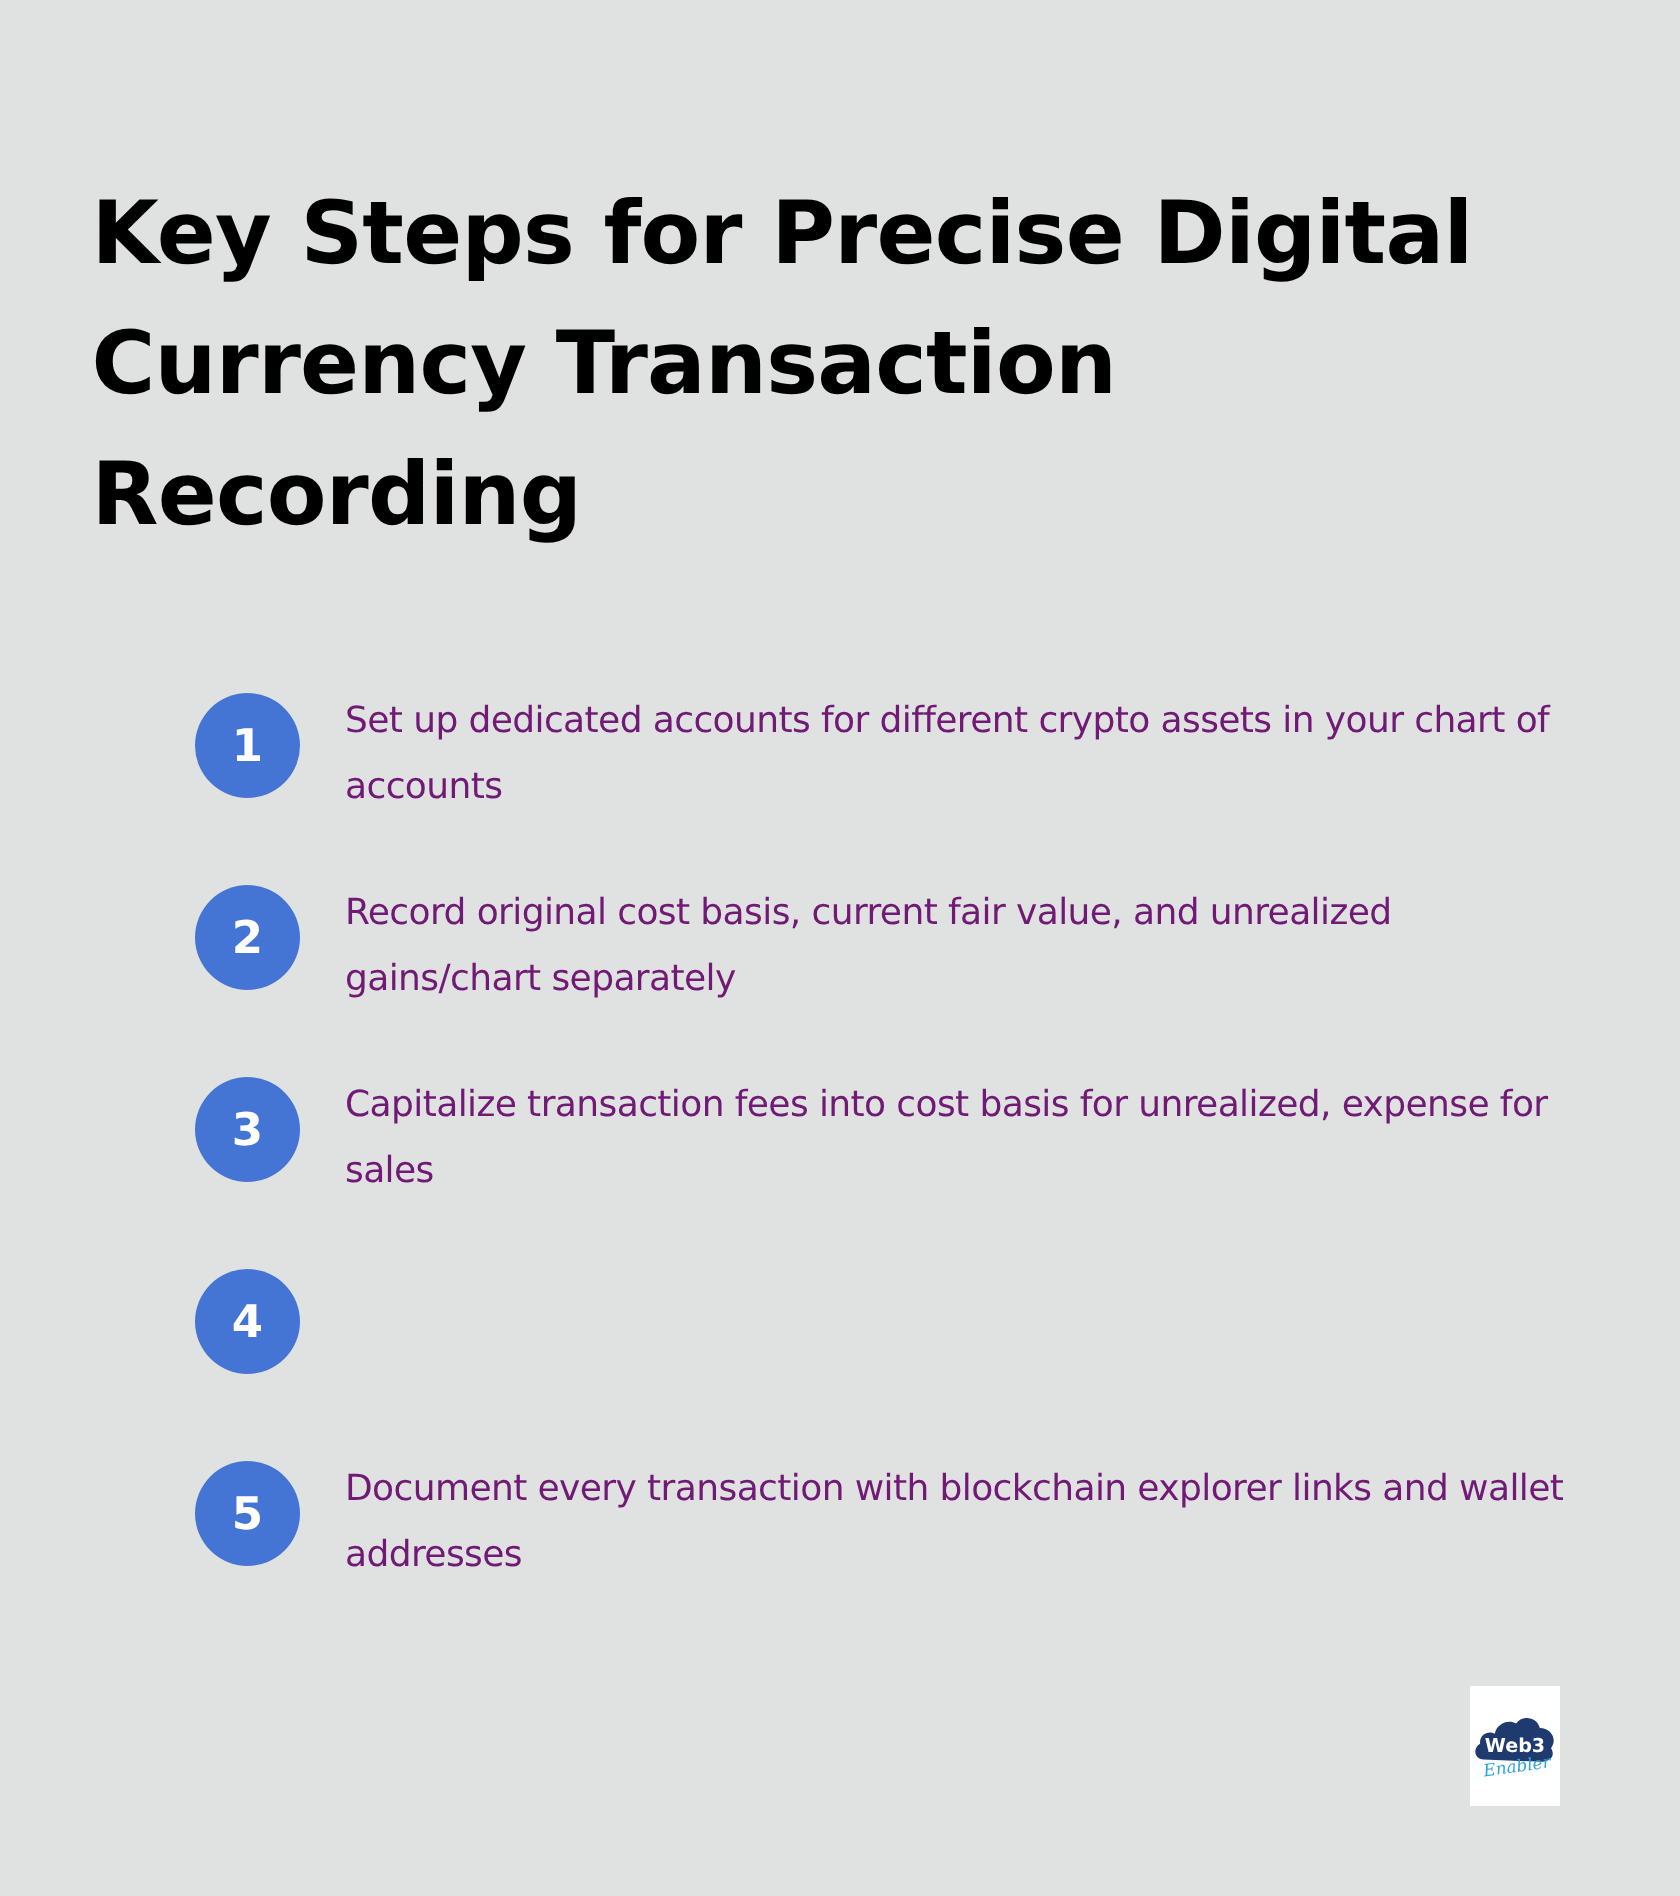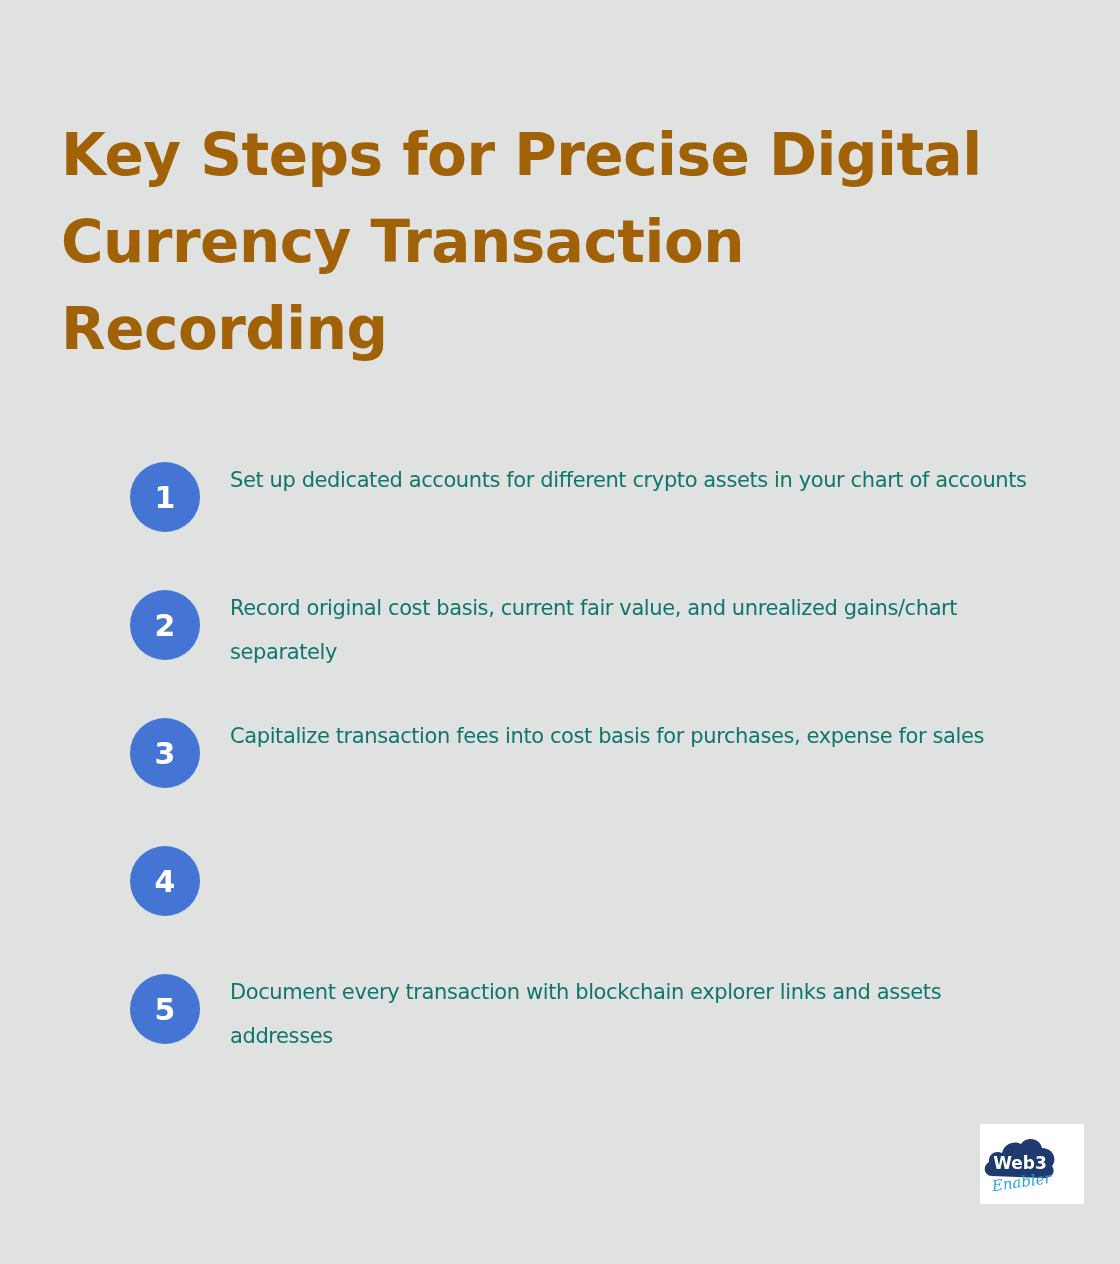--- a/index.html
+++ b/index.html
@@ -4,62 +4,62 @@
 <style>
   html, body { margin:0; padding:0; }
   body {
     width:1120px; height:1264px; background:#e0e1e1;
     position:relative; overflow:hidden;
     font-family:"DejaVu Sans","Liberation Sans",sans-serif;
   }
   .title {
     position:absolute; left:61px; top:112px; width:1000px;
     font-family:"DejaVu Sans",sans-serif; font-weight:bold;
-    font-size:58px; line-height:87px; color:#a16207; letter-spacing:-0.5px;
+    font-size:58px; line-height:87px; color:#000000; letter-spacing:-0.5px;
   }
   .steps { position:absolute; left:130px; top:458px; width:920px; }
   .step { position:relative; height:128px; }
   .badge {
     position:absolute; left:0; top:4px; width:70px; height:70px; border-radius:50%;
     background:#4474d4; color:#fff; font-weight:bold; font-size:30px;
     display:flex; align-items:center; justify-content:center;
   }
   .text {
     position:absolute; left:100px; top:0; width:820px;
-    font-size:21px; line-height:44px; color:#0f766e; letter-spacing:-0.4px;
+    font-size:24px; line-height:44px; color:#701a75; letter-spacing:-0.4px;
   }
   .logo {
-    position:absolute; left:980px; top:1124px; width:104px; height:80px; background:#fff;
-    display:flex; align-items:center; 
+    position:absolute; left:980px; top:1124px; width:60px; height:80px; background:#fff;
+    display:flex; align-items:center; justify-content:center;
   }
 </style>
 </head>
 <body>
 
 <div class="title">Key Steps for Precise Digital Currency Transaction Recording</div>
 
 <div class="steps">
   <div class="step">
     <div class="badge">1</div>
     <div class="text">Set up dedicated accounts for different crypto assets in your chart of accounts</div>
   </div>
   <div class="step">
     <div class="badge">2</div>
     <div class="text">Record original cost basis, current fair value, and unrealized gains/chart separately</div>
   </div>
   <div class="step">
     <div class="badge">3</div>
-    <div class="text">Capitalize transaction fees into cost basis for purchases, expense for sales</div>
+    <div class="text">Capitalize transaction fees into cost basis for unrealized, expense for sales</div>
   </div>
   <div class="step">
     <div class="badge">4</div>
   </div>
   <div class="step">
     <div class="badge">5</div>
-    <div class="text">Document every transaction with blockchain explorer links and assets addresses</div>
+    <div class="text">Document every transaction with blockchain explorer links and wallet addresses</div>
   </div>
 </div>
 
 <div class="logo">
   <svg width="80" height="80" viewBox="0 0 80 80">
     <path d="M12 52 C4 52 2 42 9 38 C8 30 16 26 22 29 C24 20 34 16 41 20 C46 12 60 14 62 24 C72 24 78 34 72 42 C76 48 72 54 64 54 Z" fill="#1f3a6e"></path>
     <text x="40" y="45" text-anchor="middle" font-family="DejaVu Sans, sans-serif" font-weight="bold" font-size="17" fill="#fff">Web3</text>
     <text x="42" y="63" text-anchor="middle" font-family="DejaVu Serif, serif" font-style="italic" font-size="15" fill="#2aa3e0" transform="rotate(-8 42 60)">Enabler</text>
   </svg>
 </div>

